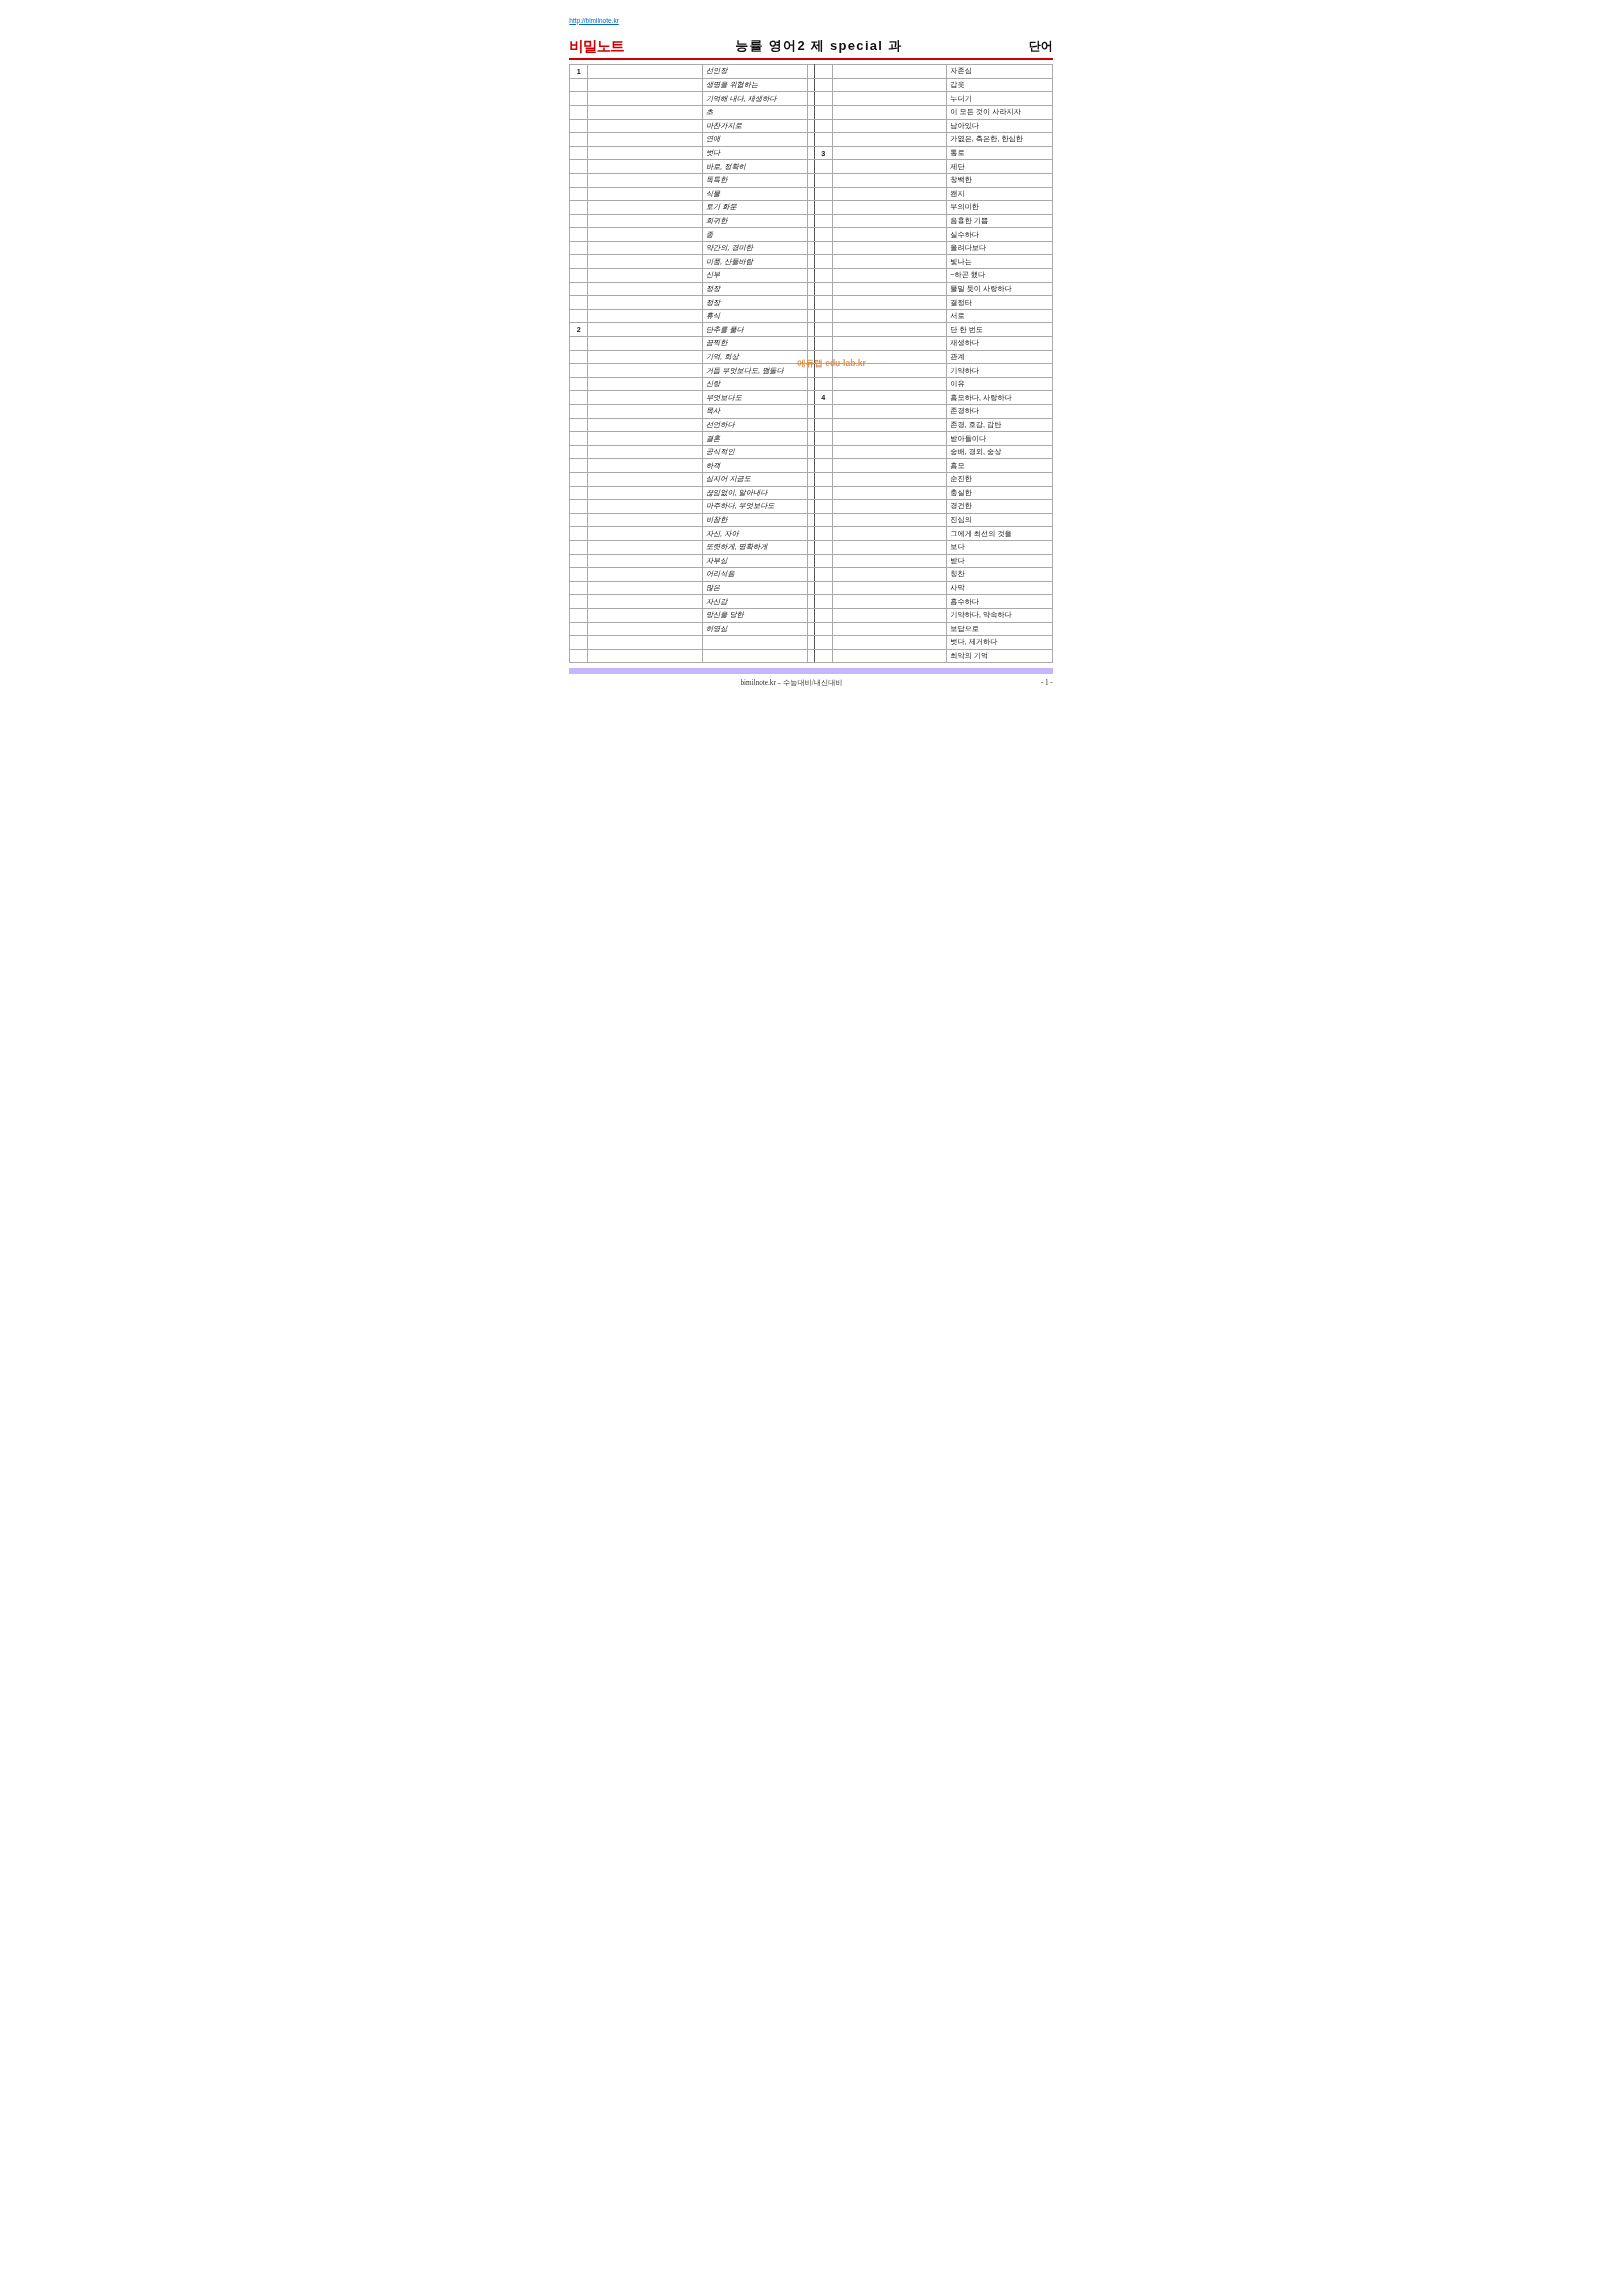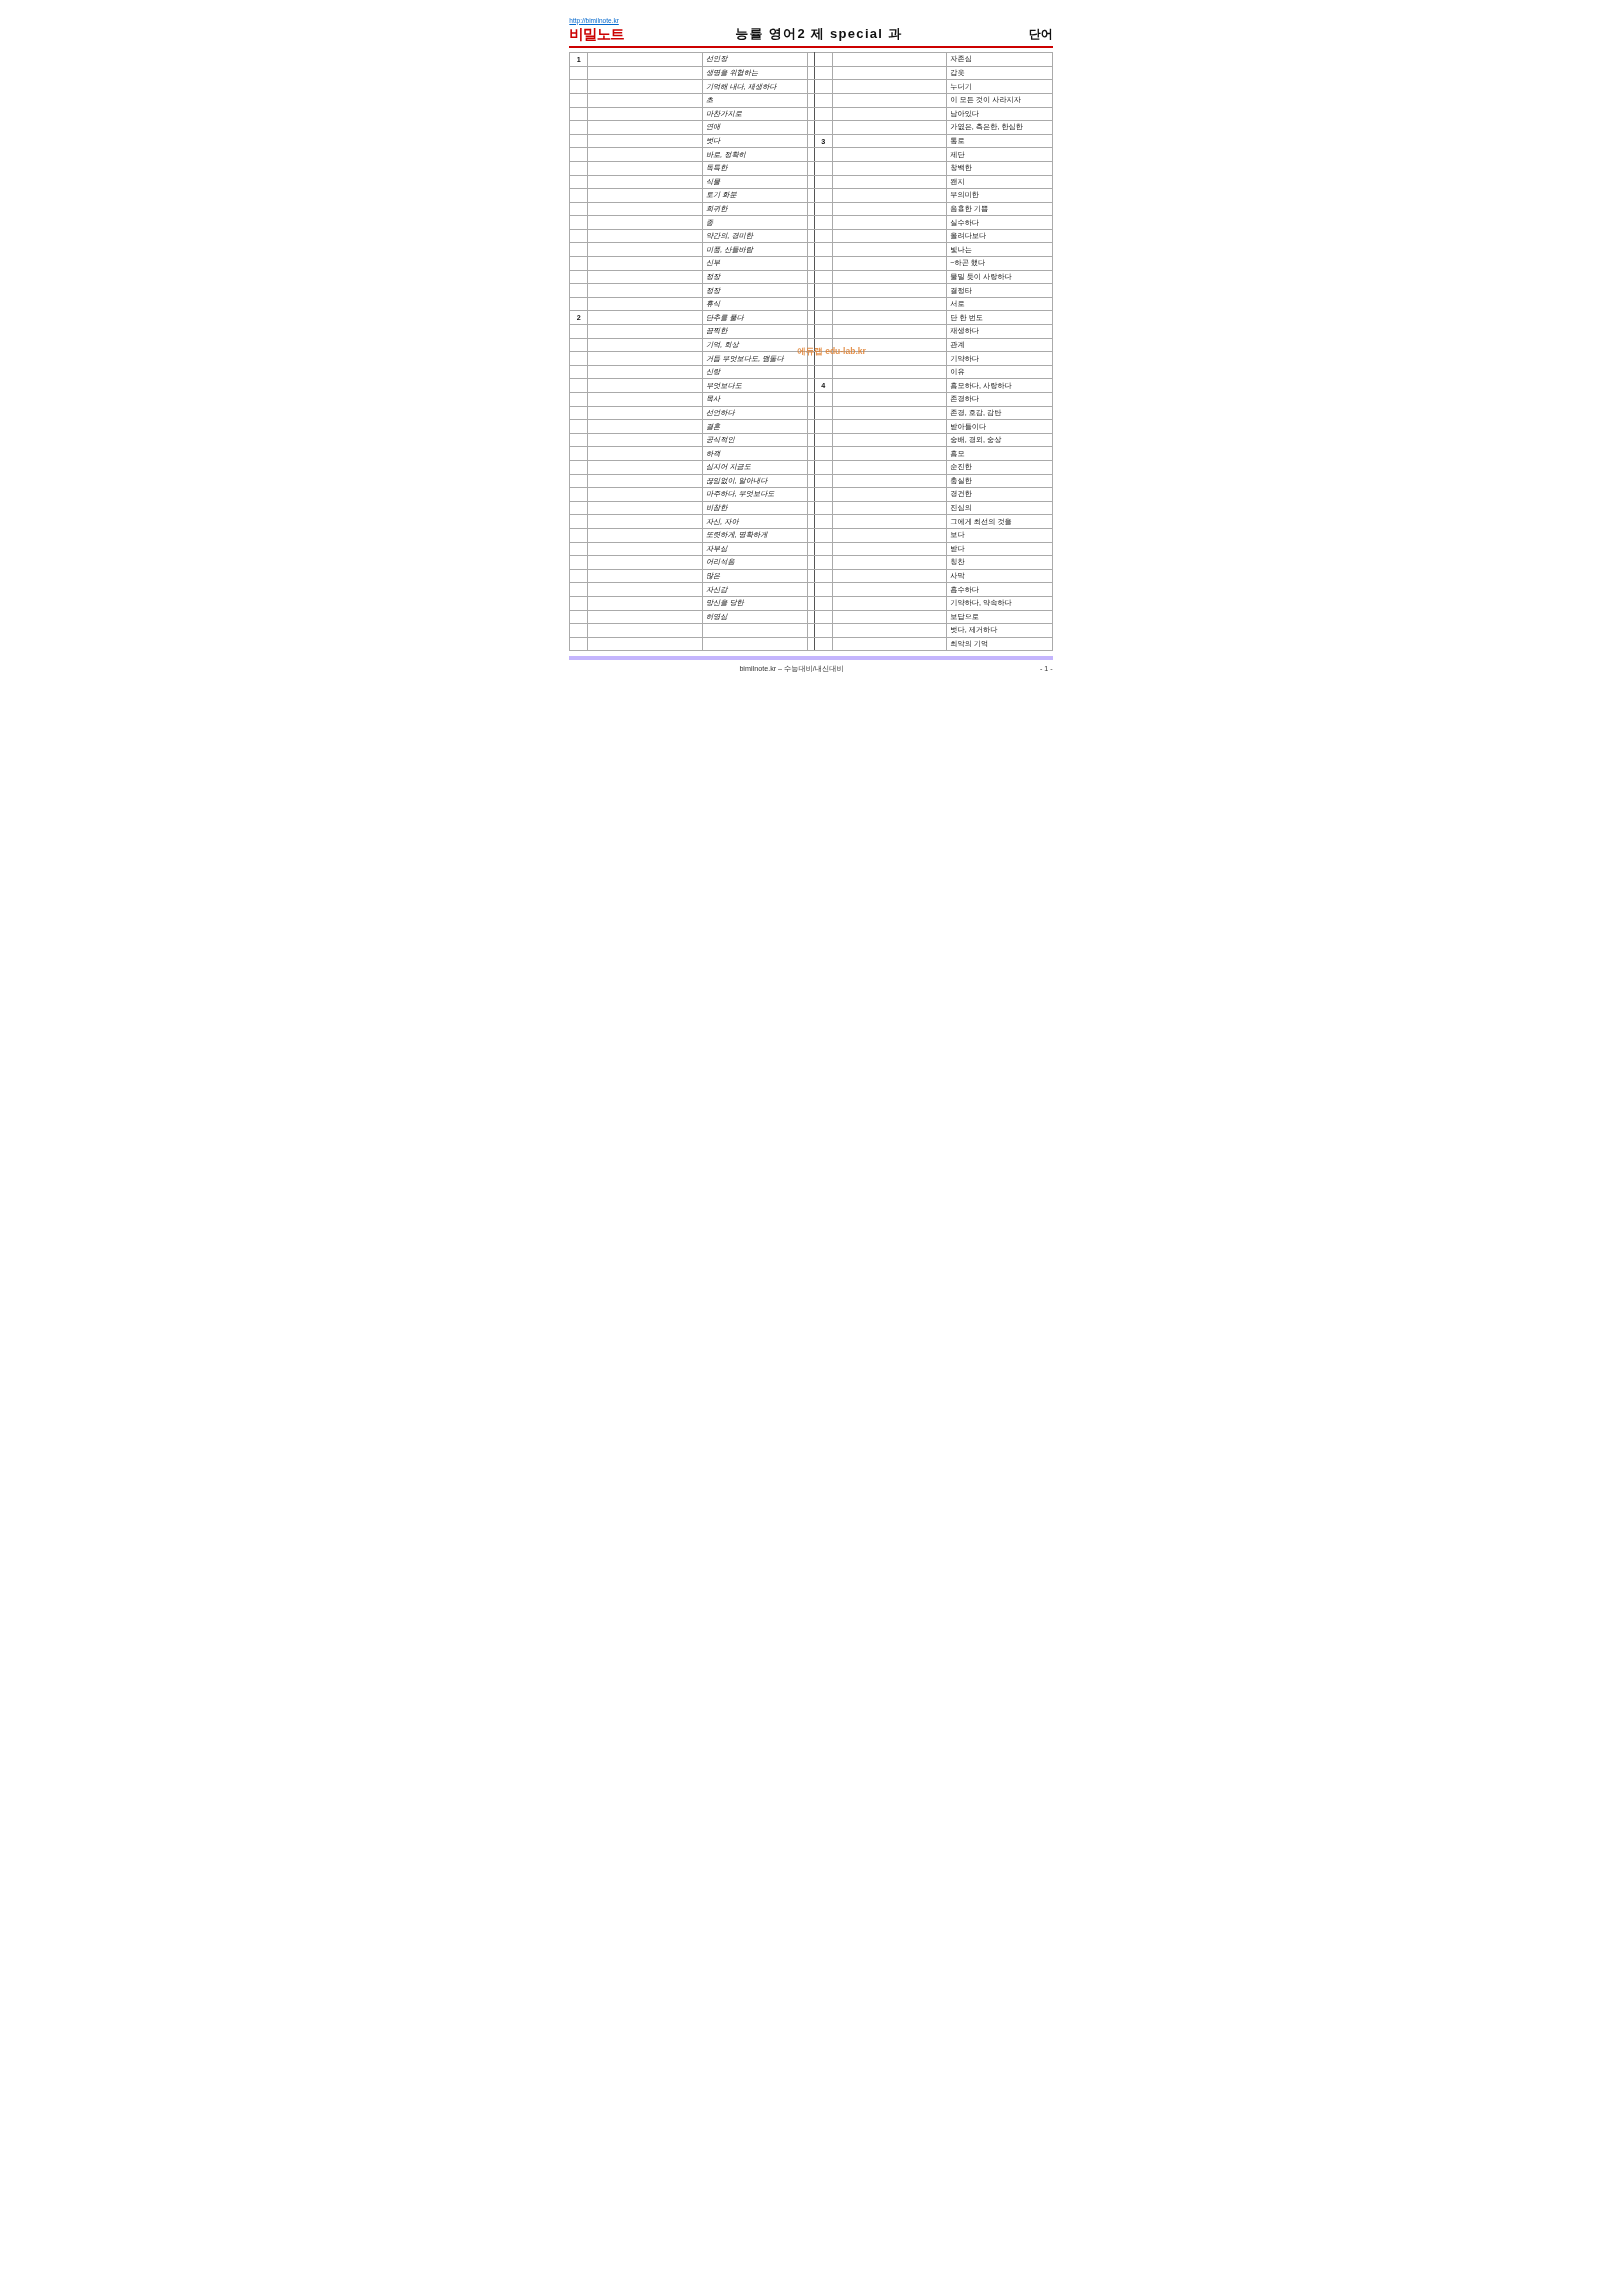--- a/index.html
+++ b/index.html
@@ -19,20 +19,21 @@
       text-decoration: underline;
       margin-bottom: 1.3px;
     }
     .header-row {
       display: flex;
       align-items: center;
       justify-content: space-between;
       border-bottom: 2px solid #cc0000;
       padding-bottom: 2.6px;
       margin-bottom: 3.9px;
+      margin-top: 12px;
     }
     .logo {
       font-size: 14.4px;
       font-weight: 900;
       color: #cc0000;
       letter-spacing: -0.7px;
     }
     .title {
       font-size: 13px;
       font-weight: 700;
@@ -77,25 +78,26 @@
       left: 50%;
       top: 50%;
       transform: translate(-20%, -50%);
       white-space: nowrap;
       pointer-events: none;
     }
     .footer {
       display: flex;
       justify-content: space-between;
       align-items: center;
-      border-top: 4px solid #c4b5fd;
+      border-top: 6px solid #c4b5fd;
       margin-top: 5.2px;
       padding-top: 3.3px;
       font-size: 7.2px;
       color: #333;
+      font-family: Liberation Serif, serif;
     }
     .footer-center {
       flex: 1;
       text-align: center;
     }
     .footer-right {
       min-width: 39px;
       text-align: right;
     }
     .empty-cell {

